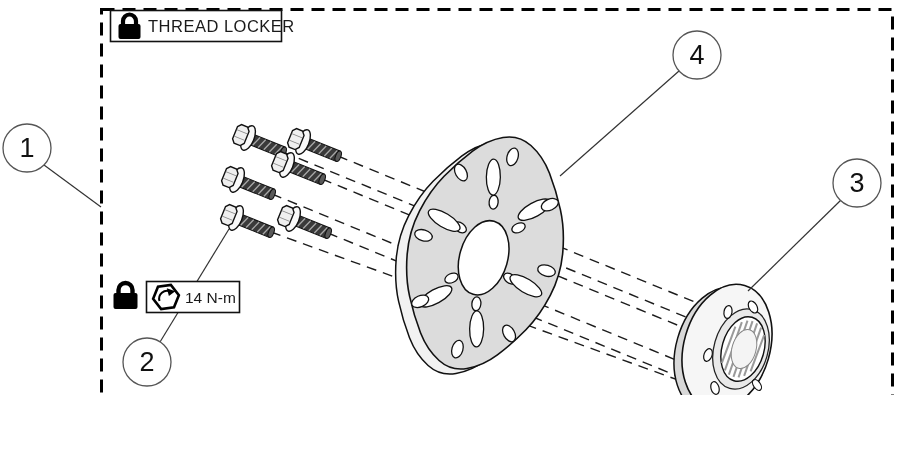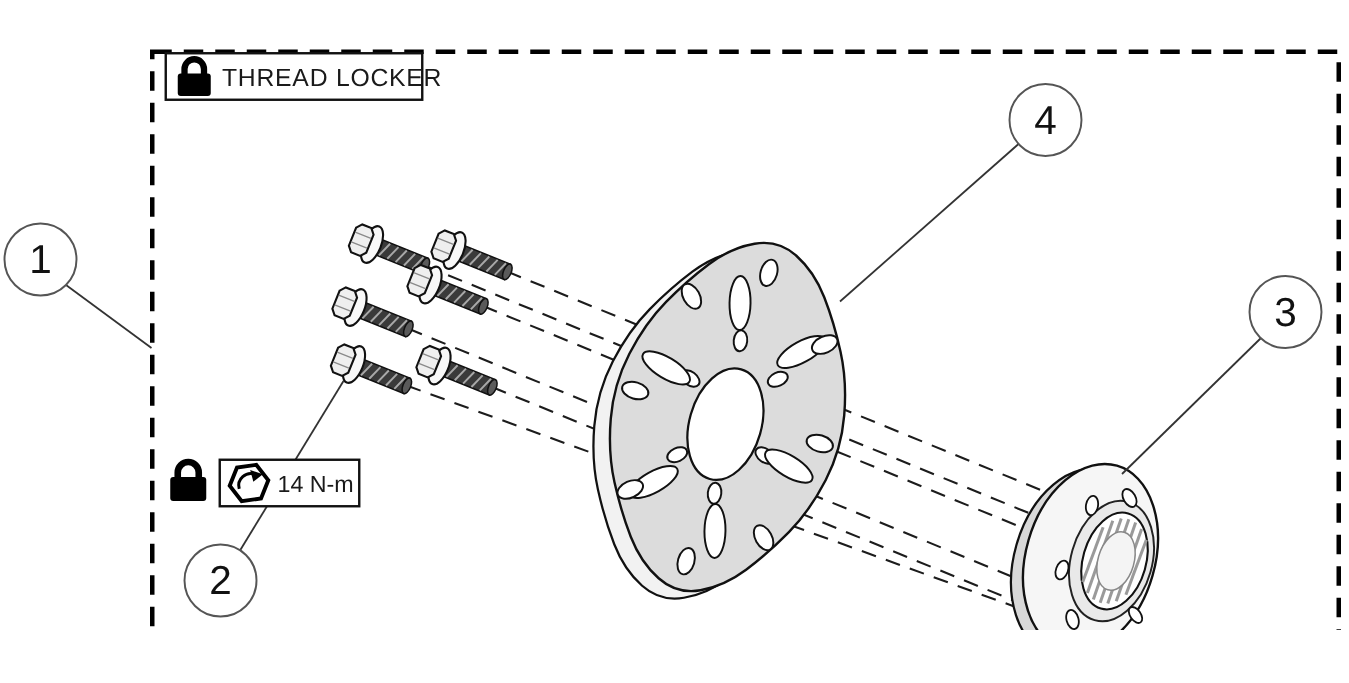--- a/index.html
+++ b/index.html
@@ -1,17 +1,17 @@
 <!DOCTYPE html>
 <html><head>
 <meta charset="utf-8">
 <style>
   html,body{margin:0;padding:0;background:#ffffff;}
   .stage{position:relative;width:899px;height:395px;background:#ffffff;overflow:hidden;
-         font-family:"Liberation Sans", sans-serif;margin-top:25px;}
+         font-family:"Liberation Sans", sans-serif;}
   svg{display:block;}
   .label-text{font-family:"Liberation Sans", sans-serif;font-size:16.5px;fill:#1a1a1a;letter-spacing:0.5px;}
   .torque-text{font-family:"Liberation Sans", sans-serif;font-size:15.5px;fill:#1a1a1a;}
   .callout-num{font-family:"Liberation Sans", sans-serif;font-size:27px;fill:#111;text-anchor:middle;}
 </style>
 </head>
 <body>
 
 <div class="stage">
 <svg width="899" height="455" viewBox="0 0 899 455" xmlns="http://www.w3.org/2000/svg">

